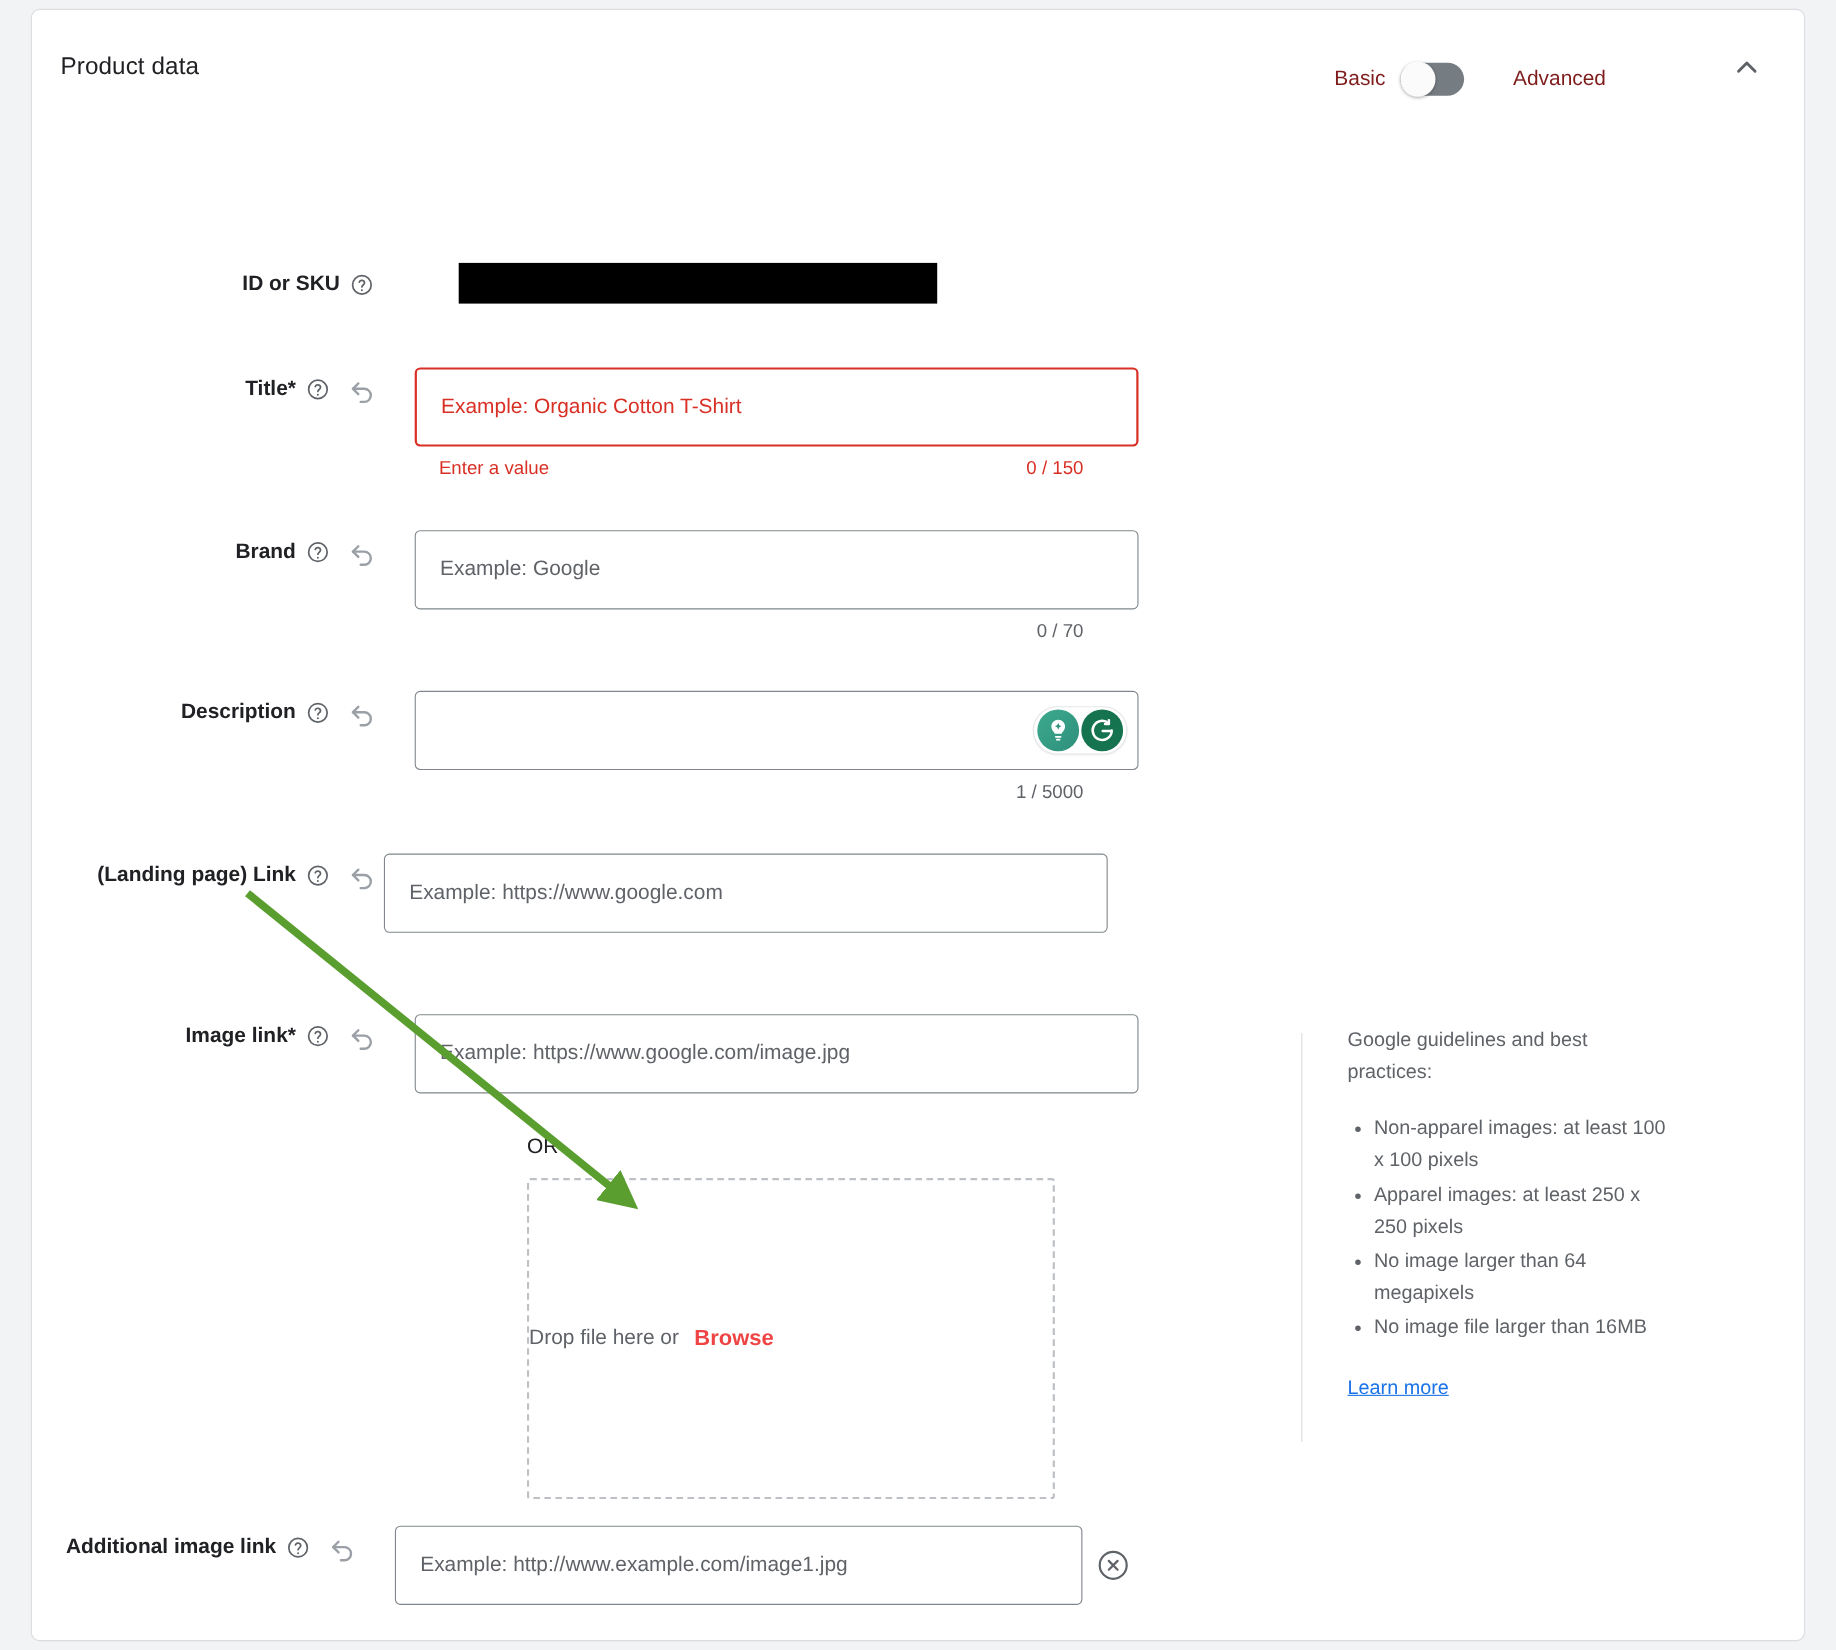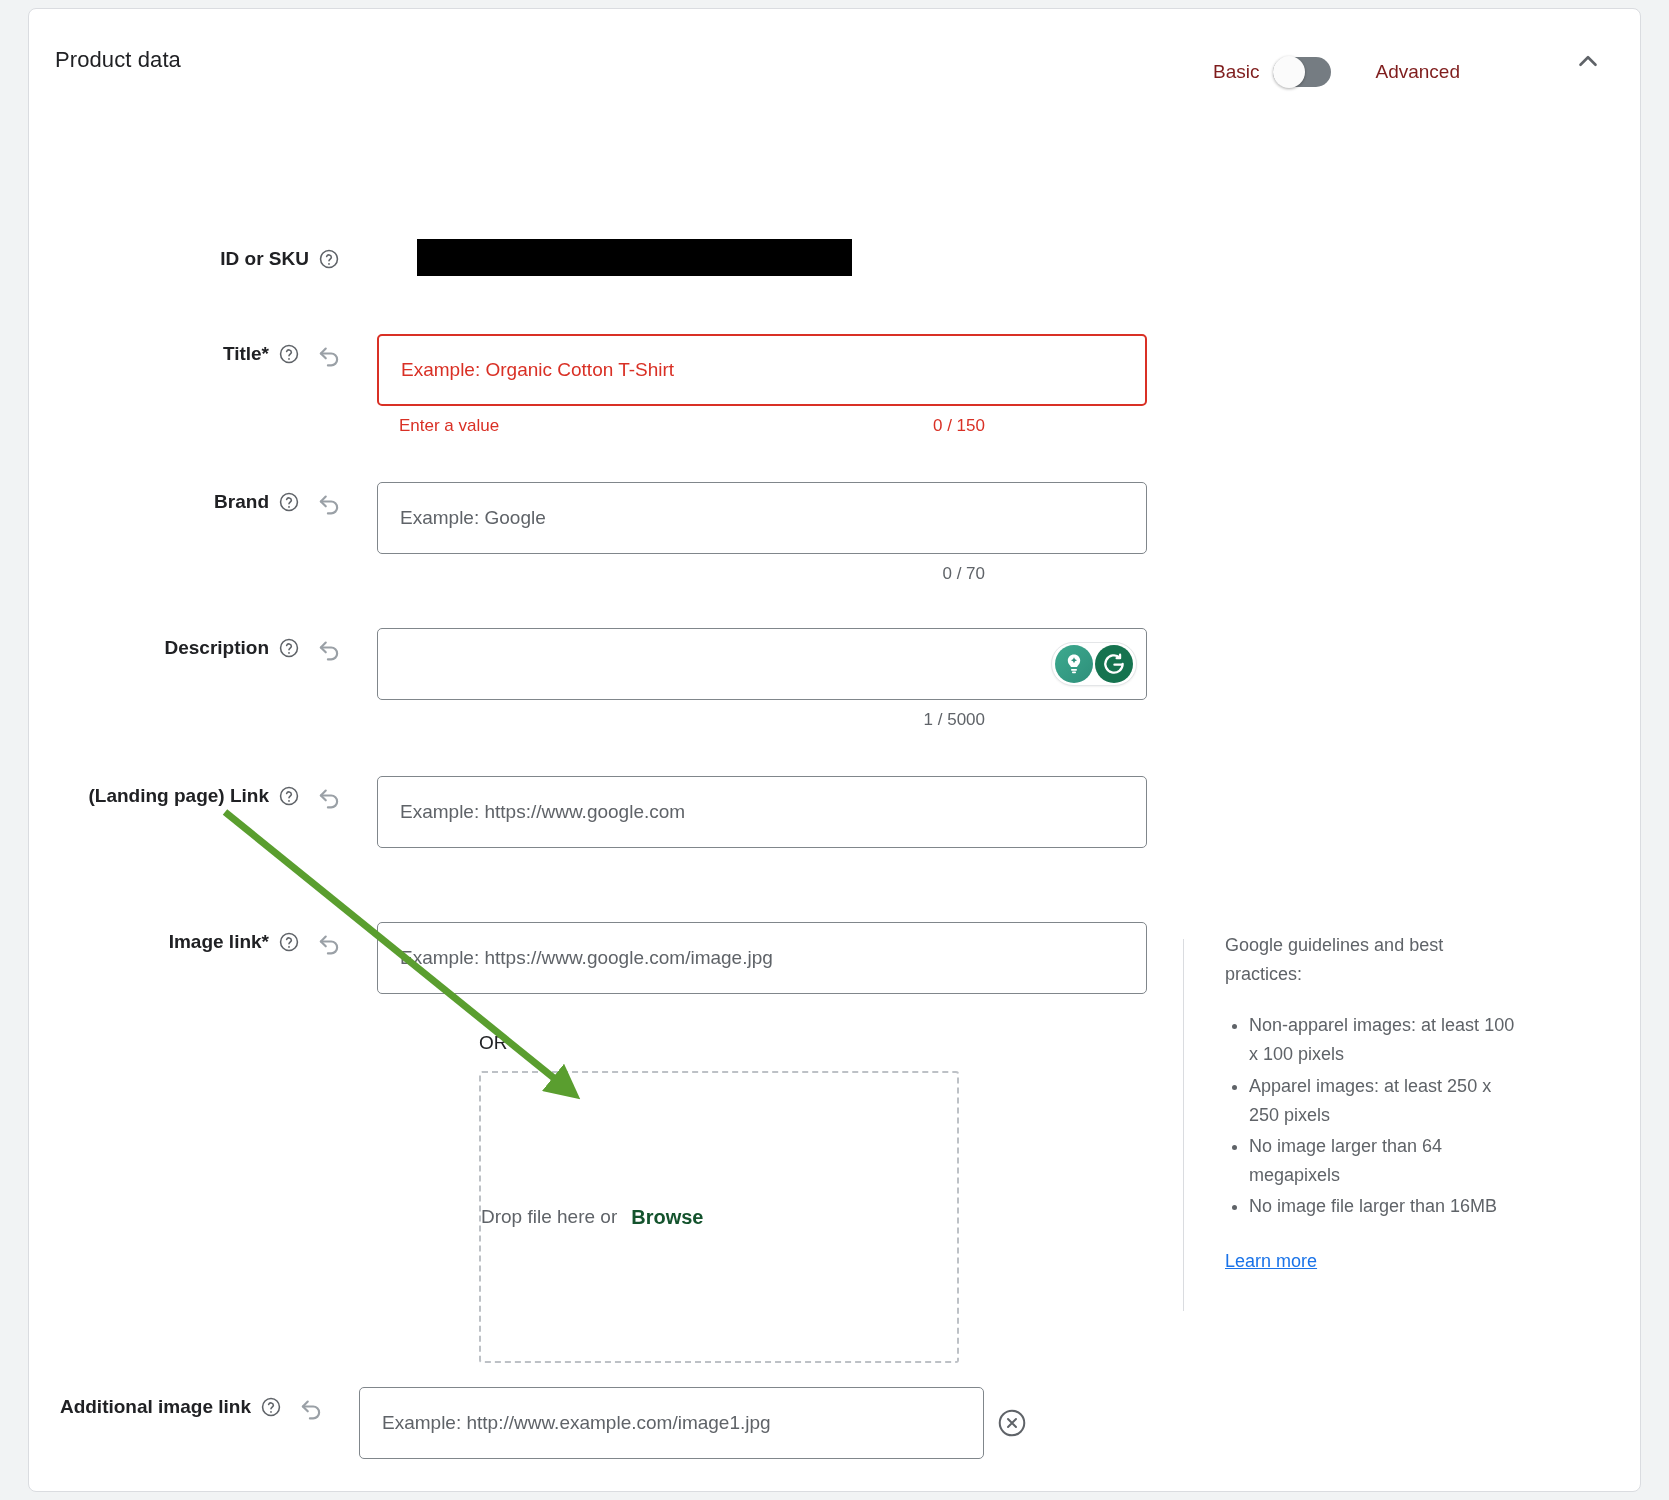--- a/index.html
+++ b/index.html
@@ -119,21 +119,21 @@
     justify-content: center;
     cursor: pointer;
     flex: 0 0 auto;
   }
   .help-icon svg, .undo-icon svg { display: block; }
 
   .input-col {
     position: relative;
   }
   .textfield {
-    width: 770px;
+    width: 658px;
     height: 72px;
     border: 1px solid #80868b;
     border-radius: 5px;
     background: #fff;
     display: flex;
     align-items: center;
     padding: 0 22px;
     font-size: 19px;
     color: #5f6368;
     cursor: text;
@@ -213,21 +213,21 @@
     border: 2px dashed #bdc1c6;
     border-radius: 3px;
     display: flex;
     align-items: center;
     justify-content: flex-start;
     gap: 14px;
     font-size: 19px;
     color: #5f6368;
   }
   .browse-link {
-    color: #14532d;
+    color: #ef4444;
     font-weight: bold;
     cursor: pointer;
     font-size: 20px;
   }
 
   
   .guidelines {
     position: absolute;
     left: 1196px;
     top: 812px;
@@ -429,21 +429,21 @@
                 <circle cx="12" cy="17.4" r="1" fill="#5f6368" stroke="none"></circle>
               </svg>
           </span>
           <span class="icon-btn undo-icon">
             <svg width="26" height="26" viewBox="0 0 24 24" fill="none" stroke="#9aa0a6" stroke-width="2" stroke-linecap="round" stroke-linejoin="round">
                 <polyline points="9 7 4.5 11.5 9 16"></polyline>
                 <path d="M4.5 11.5H14a5.5 5.5 0 0 1 0 11h-3"></path>
               </svg>
           </span>
         </div>
-        <div class="input-col" style="margin-left:28px;">
+        <div class="input-col" style="">
           <div class="textfield">
             <span class="ph">Example: https://www.google.com</span>
           </div>
         </div>
       </div>
 
       <div class="row" style="left:0px; top:803px;">
         <div class="label-col">
           <span class="field-label">Image link*</span>
           <span class="icon-btn help-icon">

